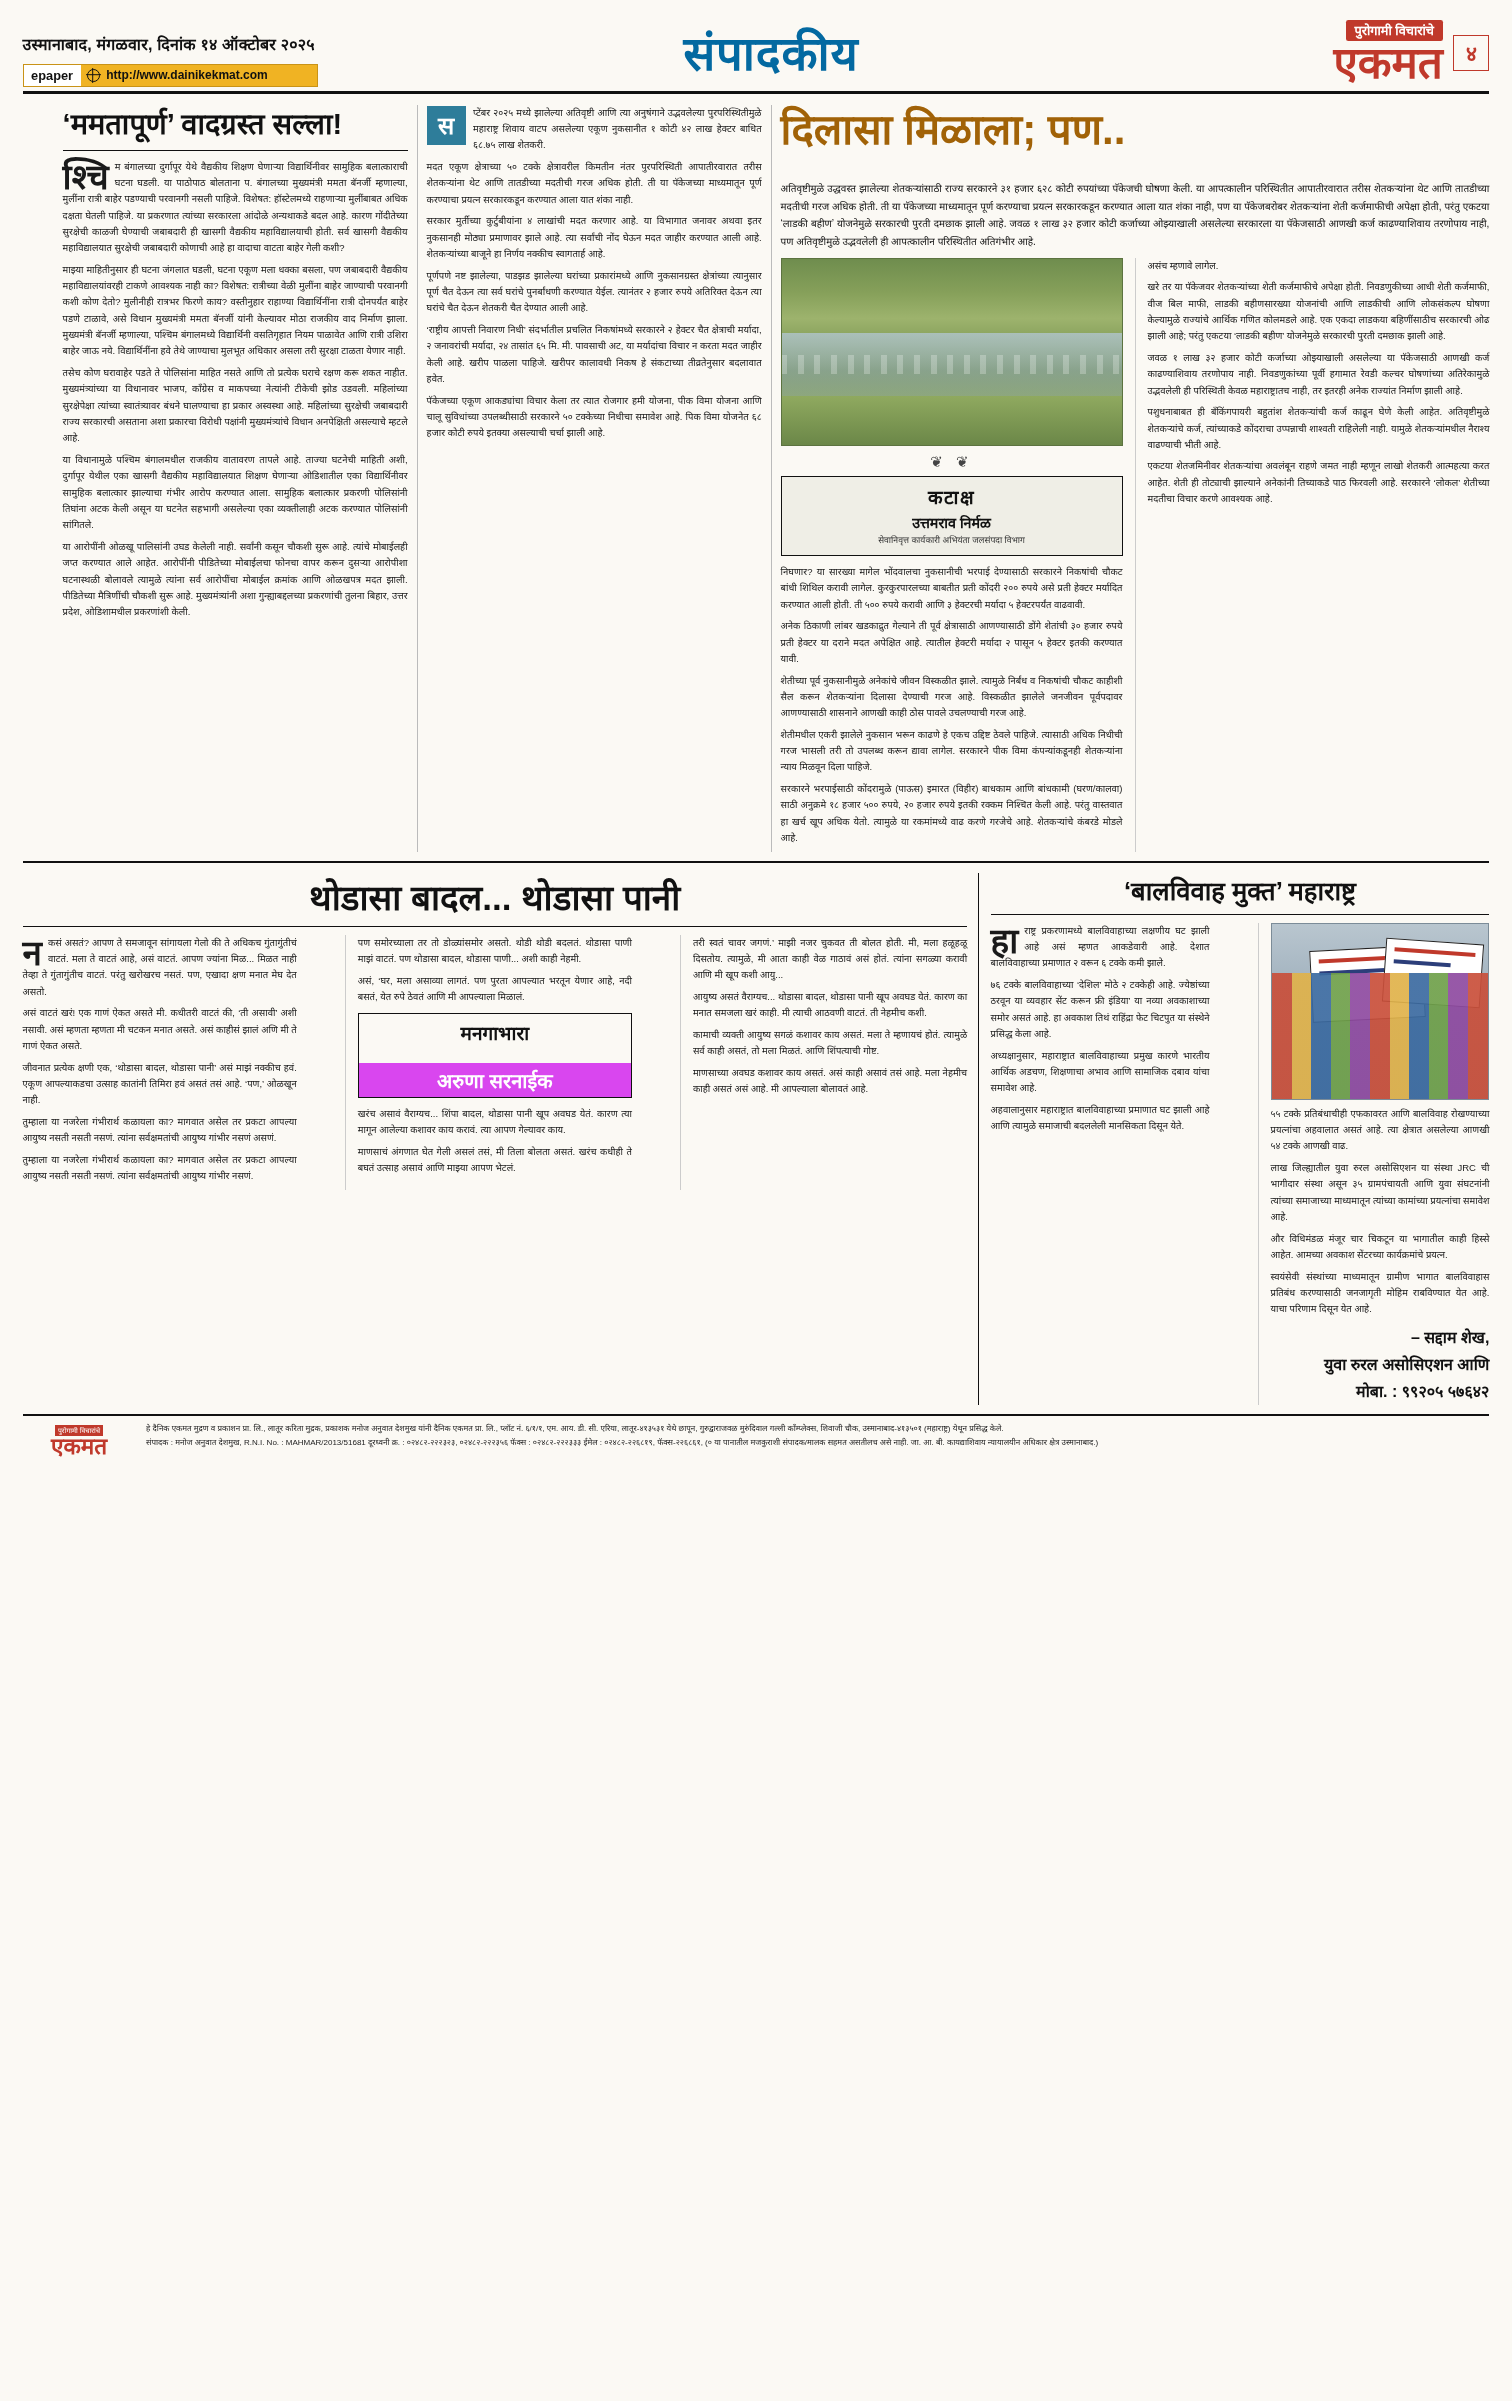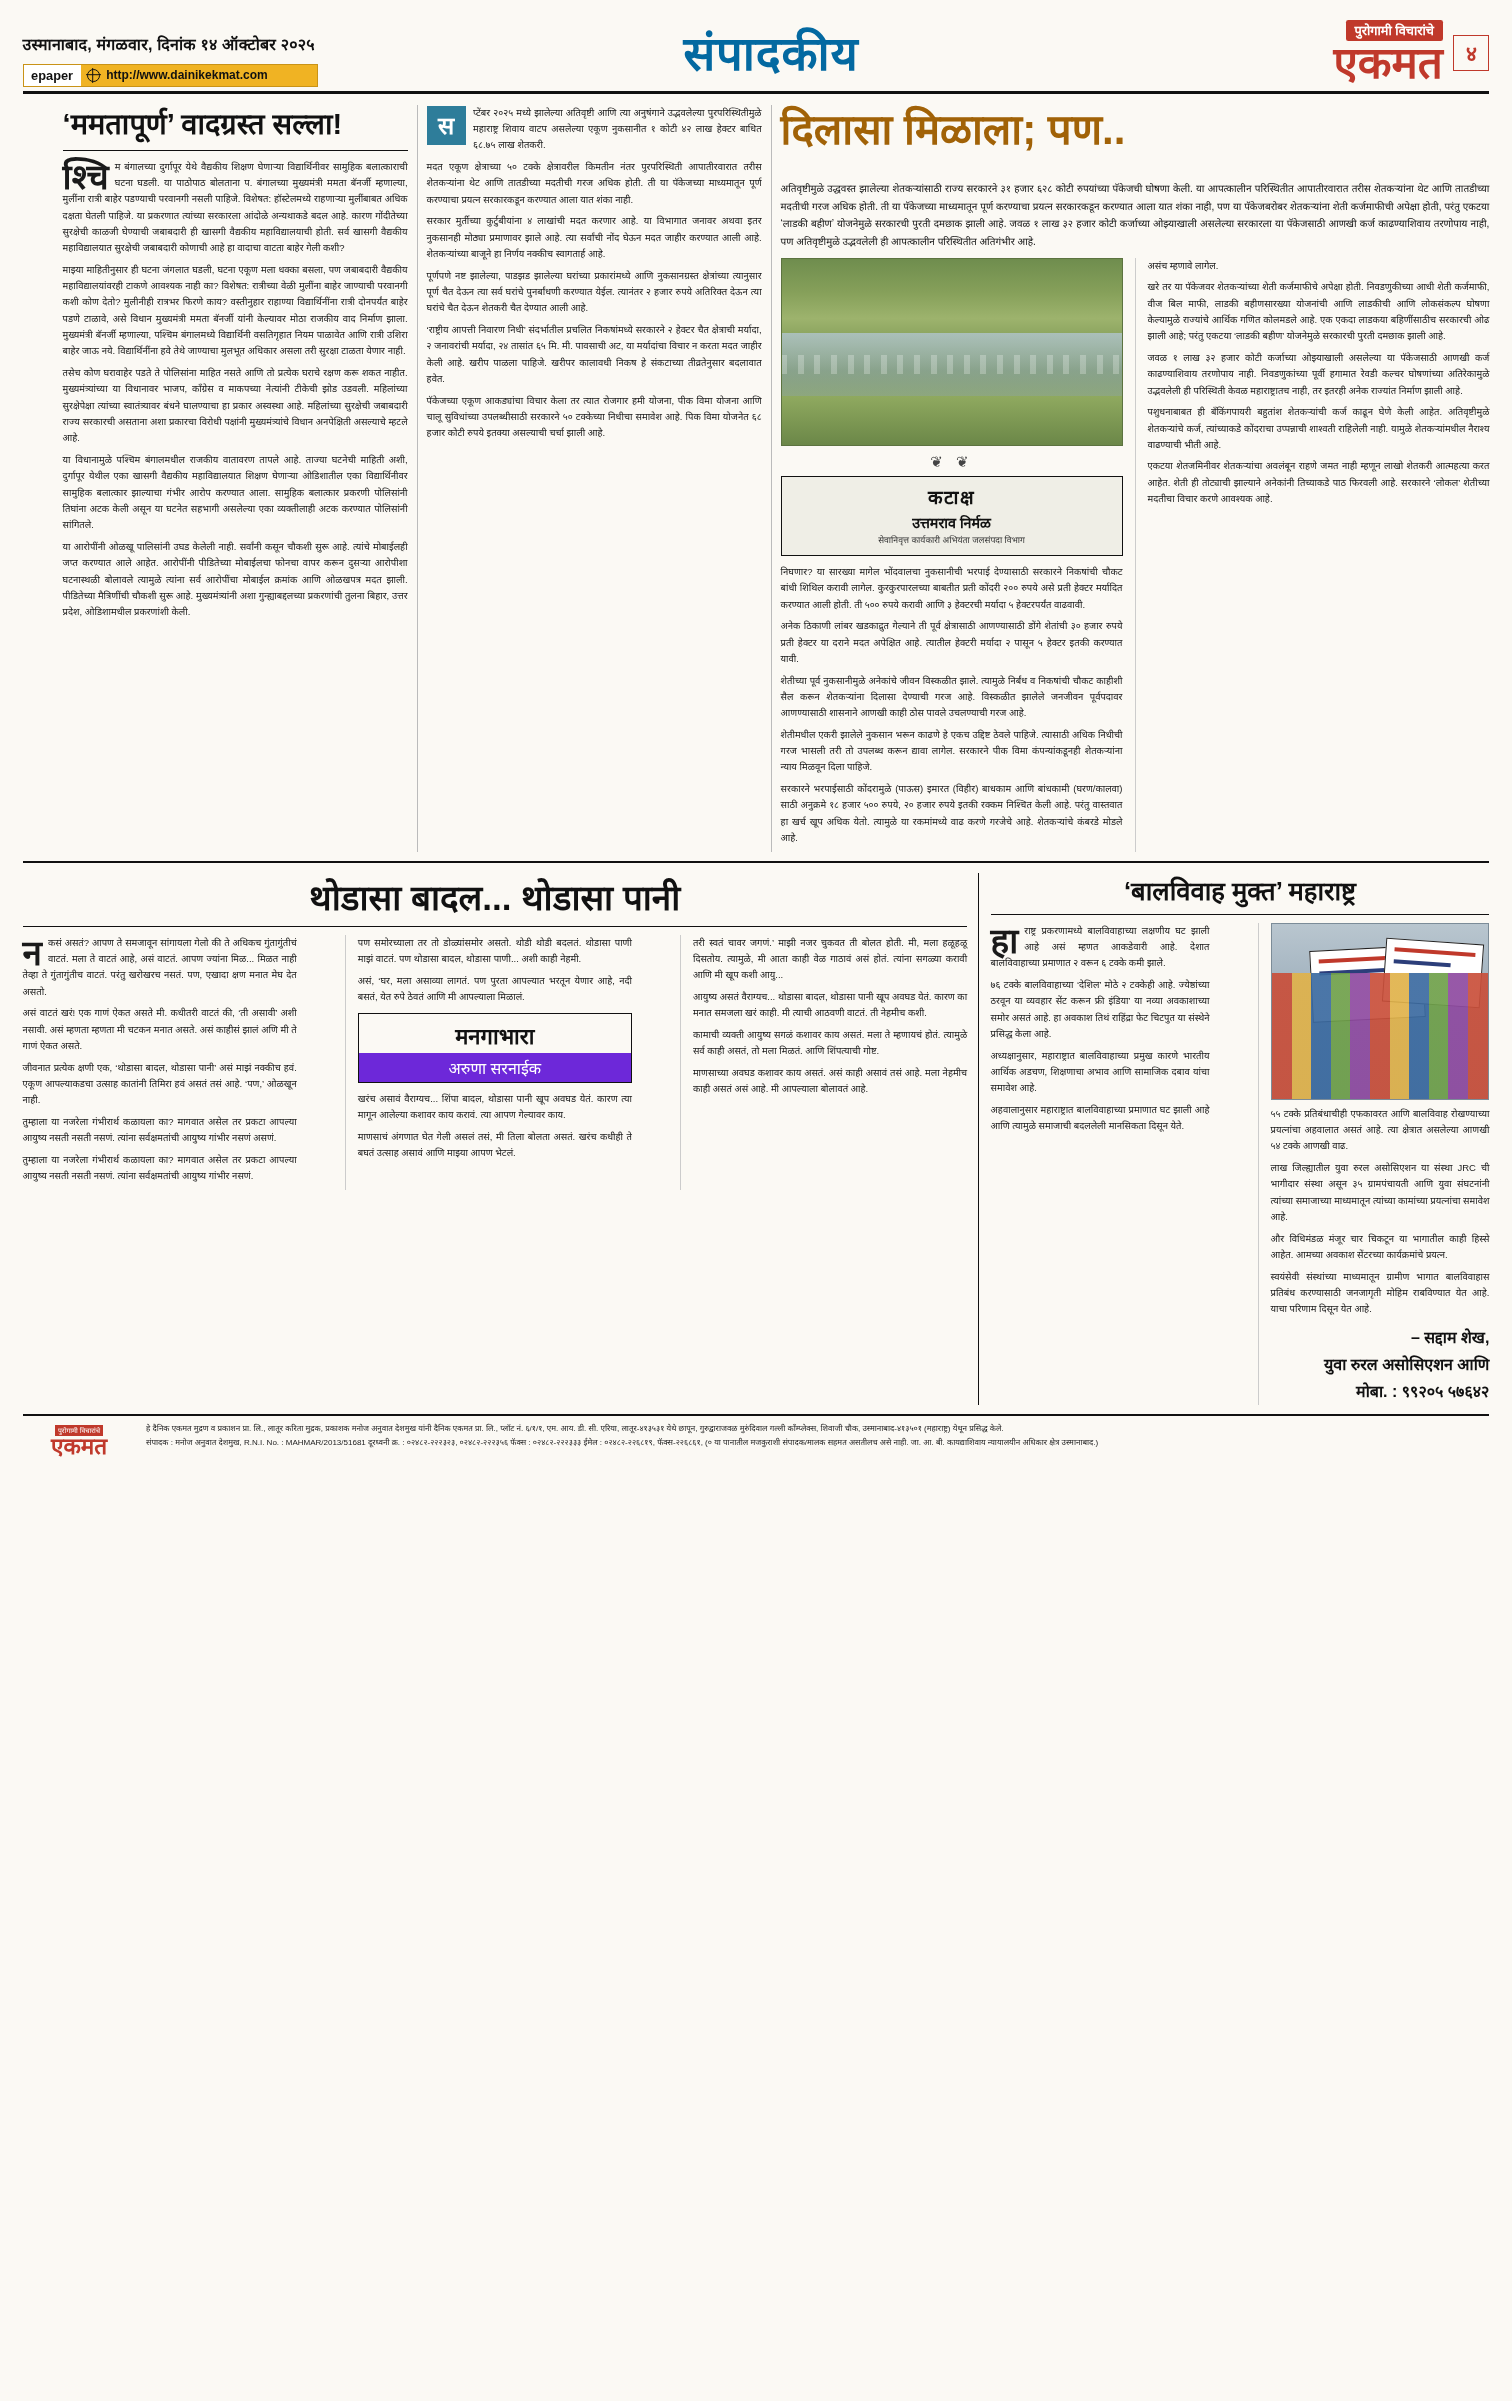--- a/index.html
+++ b/index.html
@@ -232,23 +232,23 @@
   }
   .cols3 { display:flex; gap:12px; }
   .cols3 > div { flex:1; }
   .cols3 > div + div { border-left:0.8px solid #ccc; padding-left:12px;margin-left:36px; }
 
   .author-box {
     border: 1.5px solid #111;
     text-align:center;
     margin: 7.5px 0;
   }
-  .author-box .ab-t { font-size: 22px; font-weight:bold; padding: 6px 3px 3px; }
+  .author-box .ab-t { font-size: 19px; font-weight:bold; padding: 6px 3px 17px; }
   .author-box .ab-n {
-    background: #6d28d9; color:#fff; font-size: 16px; font-weight:normal; padding: 3.8px 3px;
+    background: #d946ef; color:#fff; font-size: 20px; font-weight:bold; padding: 3.8px 3px;
   }
 
   .photo2 {
     width:100%; height: 177px; margin-bottom: 6px;
     background: linear-gradient(180deg,#b9c6cf 0%, #9fb0bd 40%, #8ea0ae 100%);
     position: relative; overflow: hidden; border:0.8px solid #7c8c98;
   }
   .ph-people { position:absolute; bottom:0; left:0; right:0; height:72%;
     background: repeating-linear-gradient(90deg,
       #c94f3a 0 19.6px, #e0b24a 19.6px 39px, #3b6aa0 39px 59px, #6fa04a 59px 78px, #8e4aa0 78px 98px);

